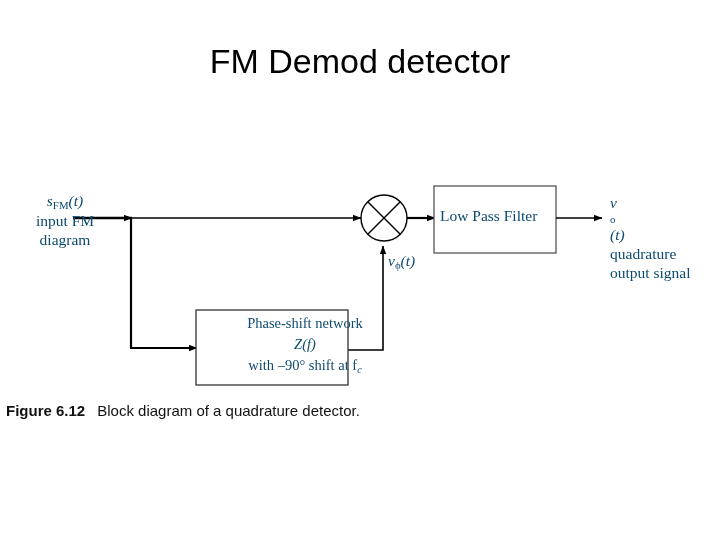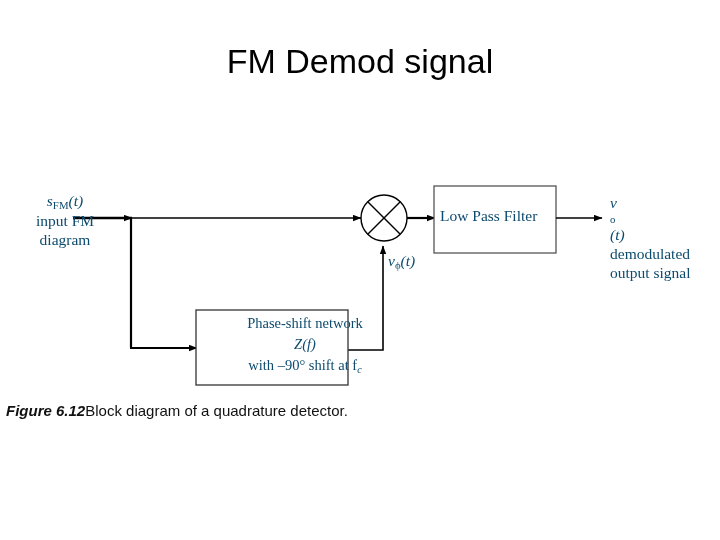--- a/index.html
+++ b/index.html
@@ -124,29 +124,29 @@
     position: absolute;
     left: 6px;
     top: 402px;
     font-family: "Liberation Sans", sans-serif;
     font-size: 15px;
     color: #111111;
     white-space: nowrap;
   }
   #caption .fig-num {
     font-weight: bold;
-    font-style: italic;
+    margin-right: 12px;
   }
 </style>
 </head>
 <body>
 
 <div id="slide">
 
-  <div id="slide-title">FM Demod signal</div>
+  <div id="slide-title">FM Demod detector</div>
 
   <div id="figure">
 
     <svg id="diagram-svg" viewBox="0 0 720 300">
       <defs>
         <marker id="arrow" markerWidth="9" markerHeight="9" refX="8" refY="3.2" orient="auto" markerUnits="userSpaceOnUse">
           <path d="M0,0 L8.5,3.2 L0,6.4 z" fill="#000000"></path>
         </marker>
       </defs>
 
@@ -188,21 +188,21 @@
       <span class="ln"><span class="ital">Z</span><span class="ital">(f)</span></span>
       <span class="ln"><span>with –90° shift at f</span><span class="sub-i">c</span></span>
     </div>
 
     <div class="lbl serif" id="output-label">
       <span>
           <span class="ital">v</span>
           <span class="sub">o</span>
           <span class="ital">(t)</span>
         </span>
-      <span>demodulated</span>
+      <span>quadrature</span>
       <span>output signal</span>
     </div>
 
   </div>
 
   <div id="caption">
     <span class="fig-num">Figure 6.12</span><span>Block diagram of a quadrature detector.</span>
   </div>
 
 </div>

